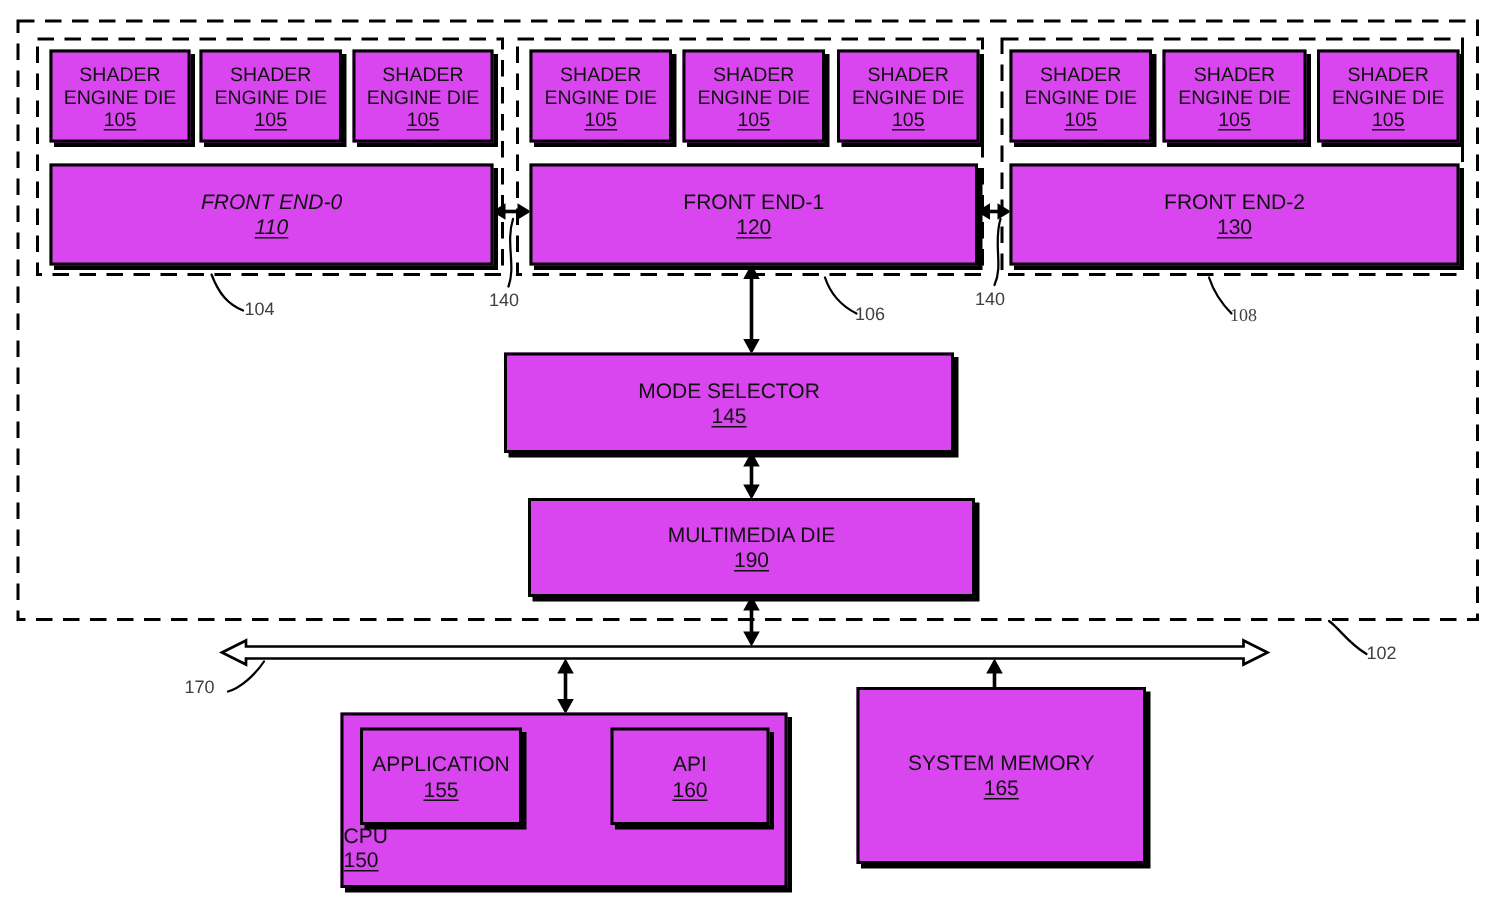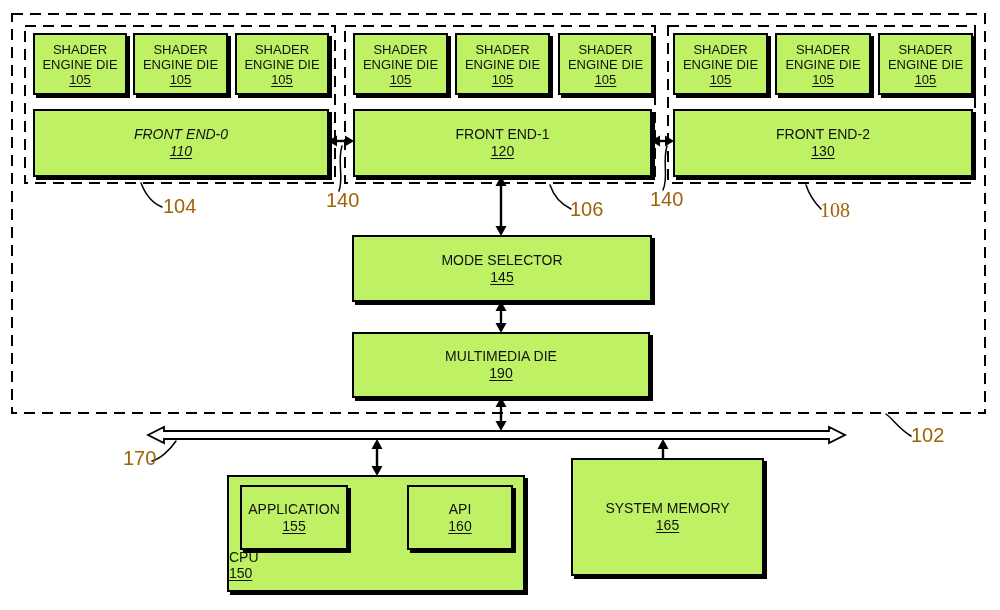--- a/index.html
+++ b/index.html
@@ -9,35 +9,35 @@
   }
   svg.layer { position:absolute; left:0; top:0; z-index:1; }
   .dashed-rect { fill:none; stroke:#000; stroke-width:2; stroke-dasharray:11 7; }
   .arr line { stroke:#000; stroke-width:2.4; }
   .arr polygon { fill:#000; stroke:none; }
   .leader { fill:none; stroke:#000; stroke-width:1.5; stroke-linecap:round; }
   .bus-shape { fill:#ffffff; stroke:#000; stroke-width:1.8; }
 
   .box {
     position:absolute; z-index:2; box-sizing:border-box;
-    background:#bef264; border:2px solid #000;
+    background:#d946ef; border:2px solid #000;
     box-shadow:3px 3px 0 0 #000;
     display:flex; flex-direction:column; align-items:center; justify-content:center;
     text-align:center;
   }
   .shader-text { font-size:13px; line-height:15px; padding:0 2px; }
   .main-text   { font-size:14px; line-height:17px; }
   .ref { text-decoration:underline; text-underline-offset:2px; }
   .cpu-box { display:block; }
   .cpu-label {
     position:absolute; left:0; top:72px; width:100%; text-align:left;
     font-size:14px; line-height:16px;
   }
   .num-label {
-    position:absolute; z-index:3; font-size:20px; line-height:17px; color:#a16207;
+    position:absolute; z-index:3; font-size:12px; line-height:17px; color:#404040;
   }
 </style>
 </head>
 <body>
 
 <div class="canvas">
 
   <svg class="layer" width="1000" height="610" viewBox="0 0 1000 610">
 
     <rect class="dashed-rect" x="12" y="14" width="973" height="399"></rect>
@@ -137,21 +137,21 @@
   </div>
   <div class="box shader-text" style="left:878px; top:33px; width:95px; height:62px;">
     <span>SHADER ENGINE DIE</span>
     <span class="ref">105</span>
   </div>
   <div class="box main-text" style="left:673px; top:109px; width:300px; height:68px;">
     <span>FRONT END-2</span>
     <span class="ref">130</span>
   </div>
 
-  <div class="box main-text" style="left:352px; top:235px; width:300px; height:67px;">
+  <div class="box main-text" style="left:336px; top:235px; width:300px; height:67px;">
     <span>MODE SELECTOR</span>
     <span class="ref">145</span>
   </div>
   <div class="box main-text" style="left:352px; top:332px; width:298px; height:66px;">
     <span>MULTIMEDIA DIE</span>
     <span class="ref">190</span>
   </div>
 
   <div class="box cpu-box" style="left:227px; top:475px; width:298px; height:117px;">
     <div class="box main-text" style="left:11px; top:8px; width:108px; height:65px;">

